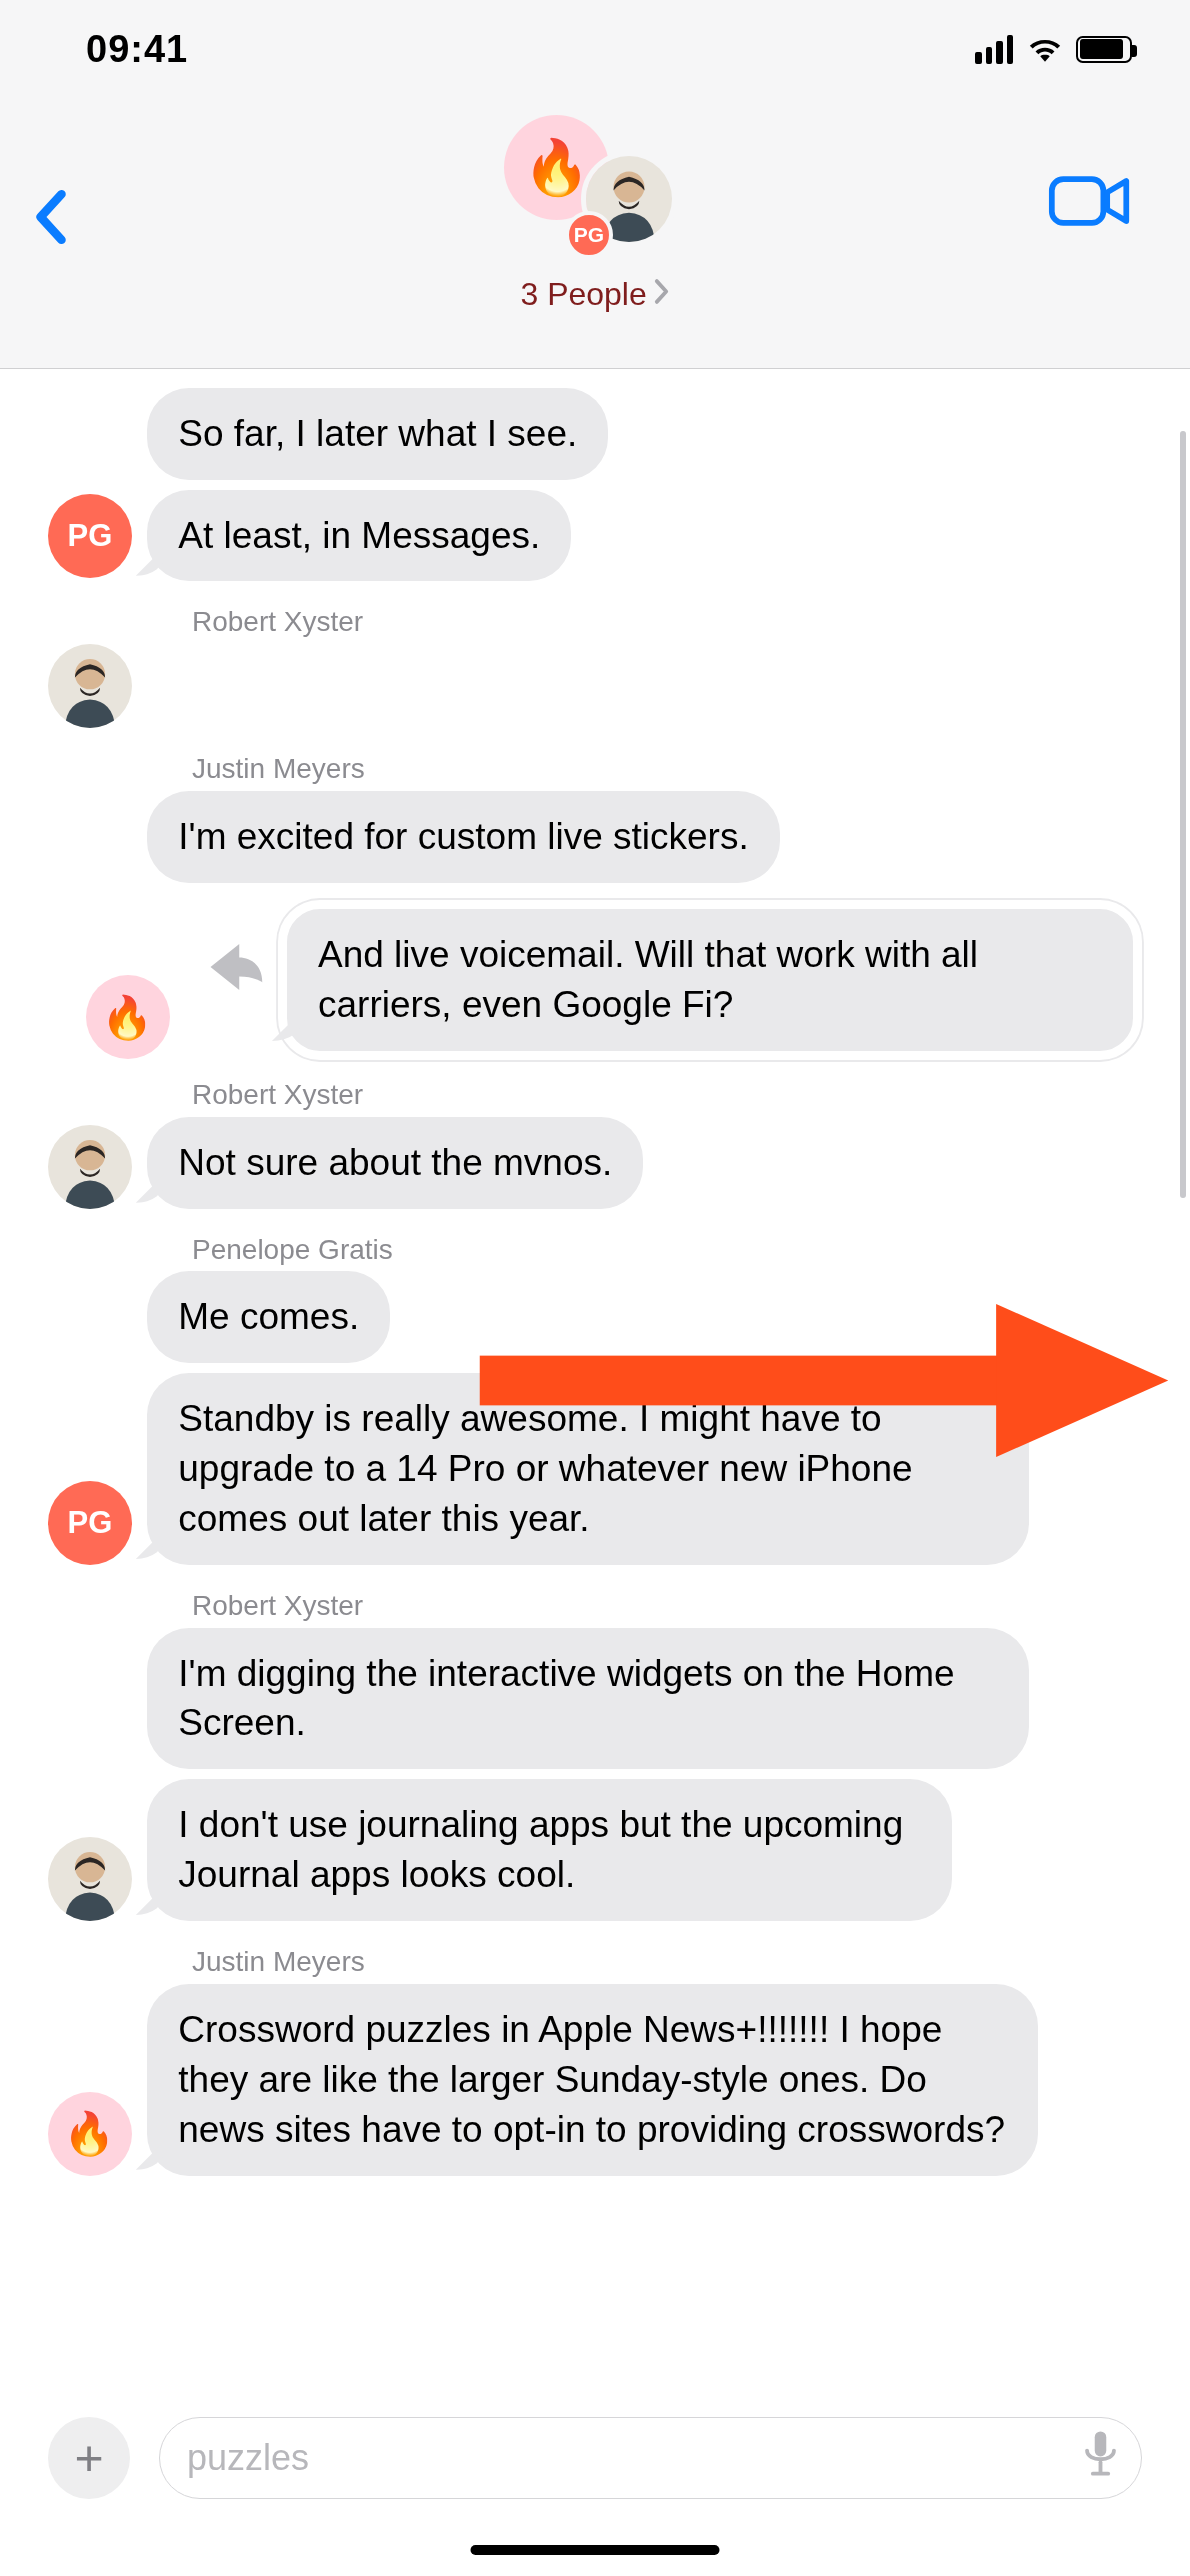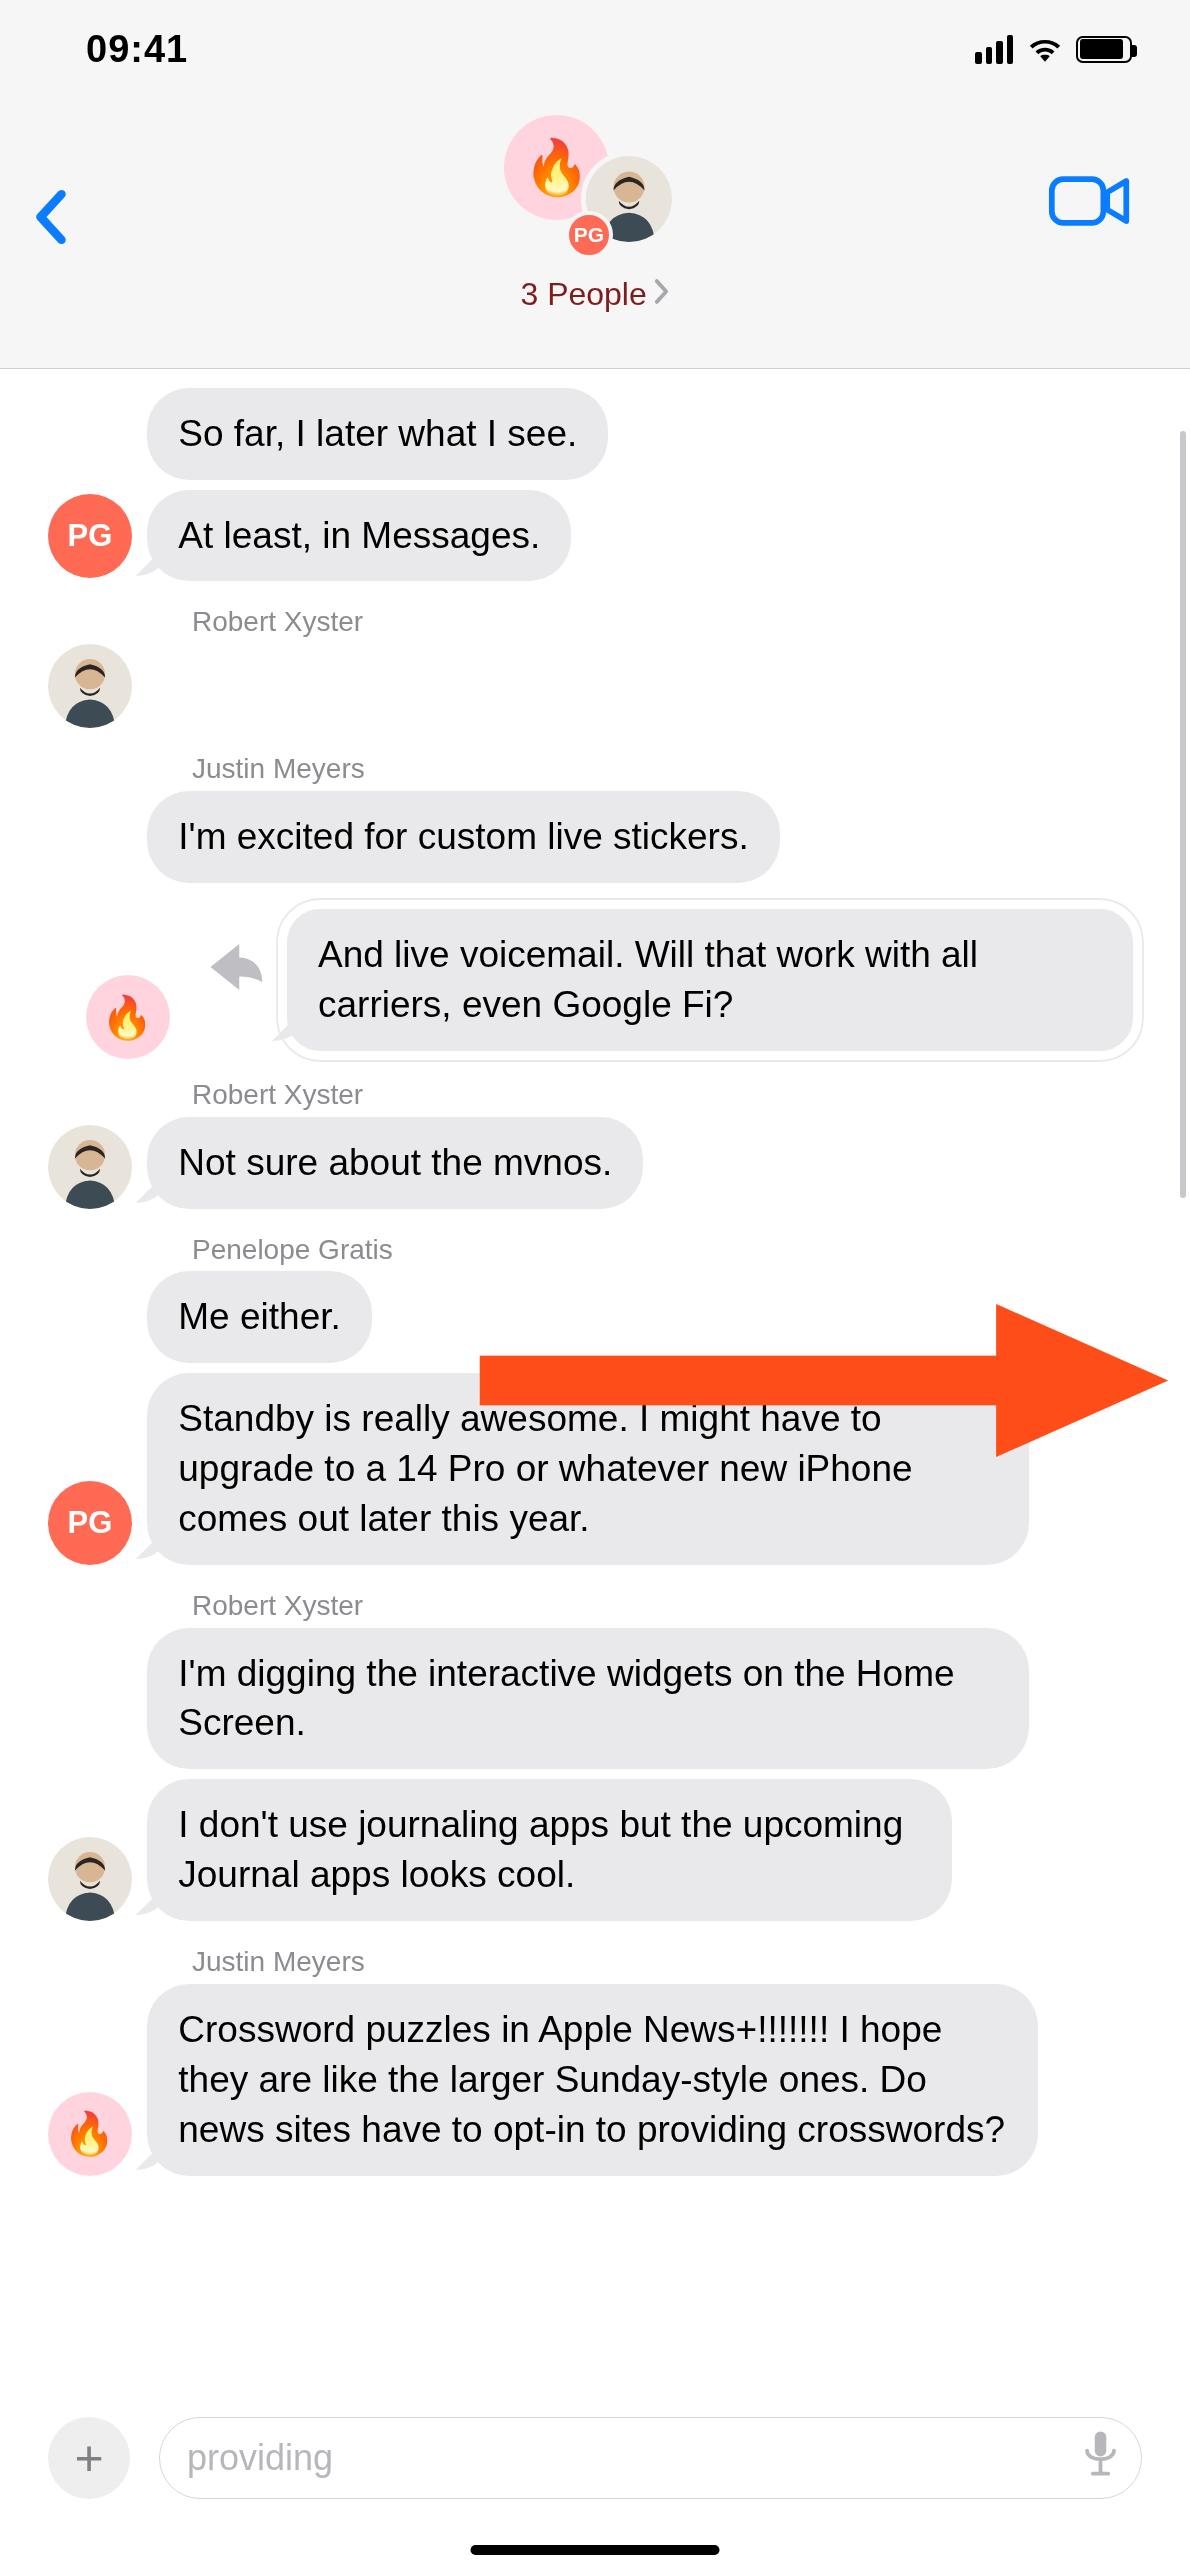--- a/index.html
+++ b/index.html
@@ -366,21 +366,21 @@
         <path d="M38 52 Q50 66 62 52 Q62 60 50 62 Q38 60 38 52" fill="#2b2624"></path>
         <path d="M20 100 Q22 68 50 66 Q78 68 80 100 Z" fill="#3d4b55"></path>
       </svg>
     </div>
     <div class="bubble tail-left">Not sure about the mvnos.</div>
   </div>
 
   <div class="sender-label">Penelope Gratis</div>
   <div class="row">
     <div class="avatar spacer"></div>
-    <div class="bubble">Me either.</div>
+    <div class="bubble">Me comes.</div>
   </div>
   <div class="row">
     <div class="avatar pg">PG</div>
     <div class="bubble tail-left" style="max-width:882px">Standby is really awesome. I might have to upgrade to a 14 Pro or whatever new iPhone comes out later this year.</div>
   </div>
 
   <div class="sender-label">Robert Xyster</div>
   <div class="row">
     <div class="avatar spacer"></div>
     <div class="bubble" style="max-width:882px">I'm digging the interactive widgets on the Home Screen.</div>
@@ -411,21 +411,21 @@
     </svg>
   </div>
 
 </div>
 
 <div class="scroll-ind"></div>
 
 <div class="footer">
   <div class="plus-btn">+</div>
   <div class="input-pill">
-    <span>providing</span>
+    <span>puzzles</span>
     <div class="mic-btn">
       <svg width="35" height="48" viewBox="0 0 36 50">
         <rect x="12" y="2" width="12" height="26" rx="6" fill="#b7b7bb"></rect>
         <path d="M4 22 C4 34 32 34 32 22" stroke="#b7b7bb" stroke-width="4" fill="none" stroke-linecap="round"></path>
         <line x1="18" y1="34" x2="18" y2="44" stroke="#b7b7bb" stroke-width="4" stroke-linecap="round"></line>
         <line x1="10" y1="46" x2="26" y2="46" stroke="#b7b7bb" stroke-width="4" stroke-linecap="round"></line>
       </svg>
     </div>
   </div>
 </div>

